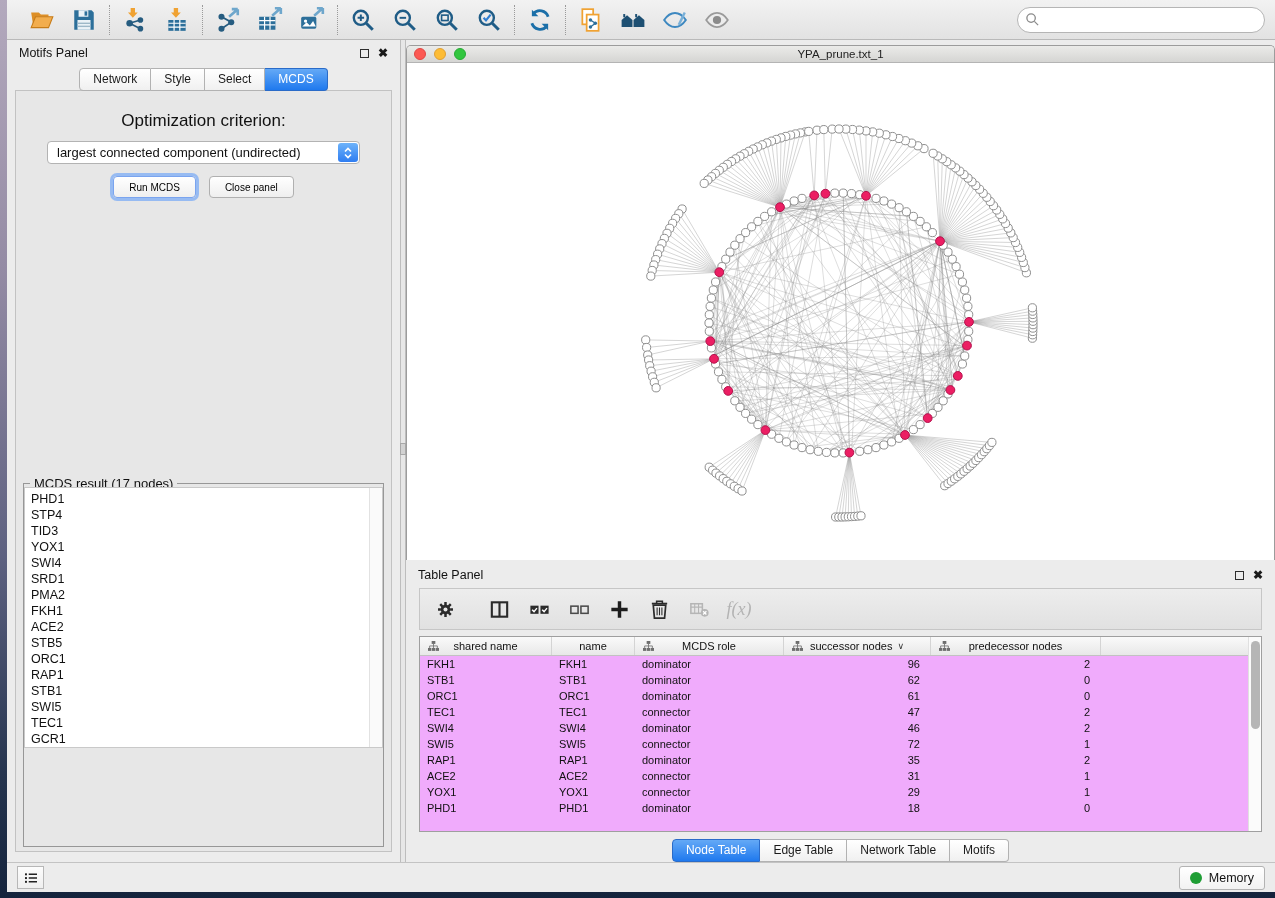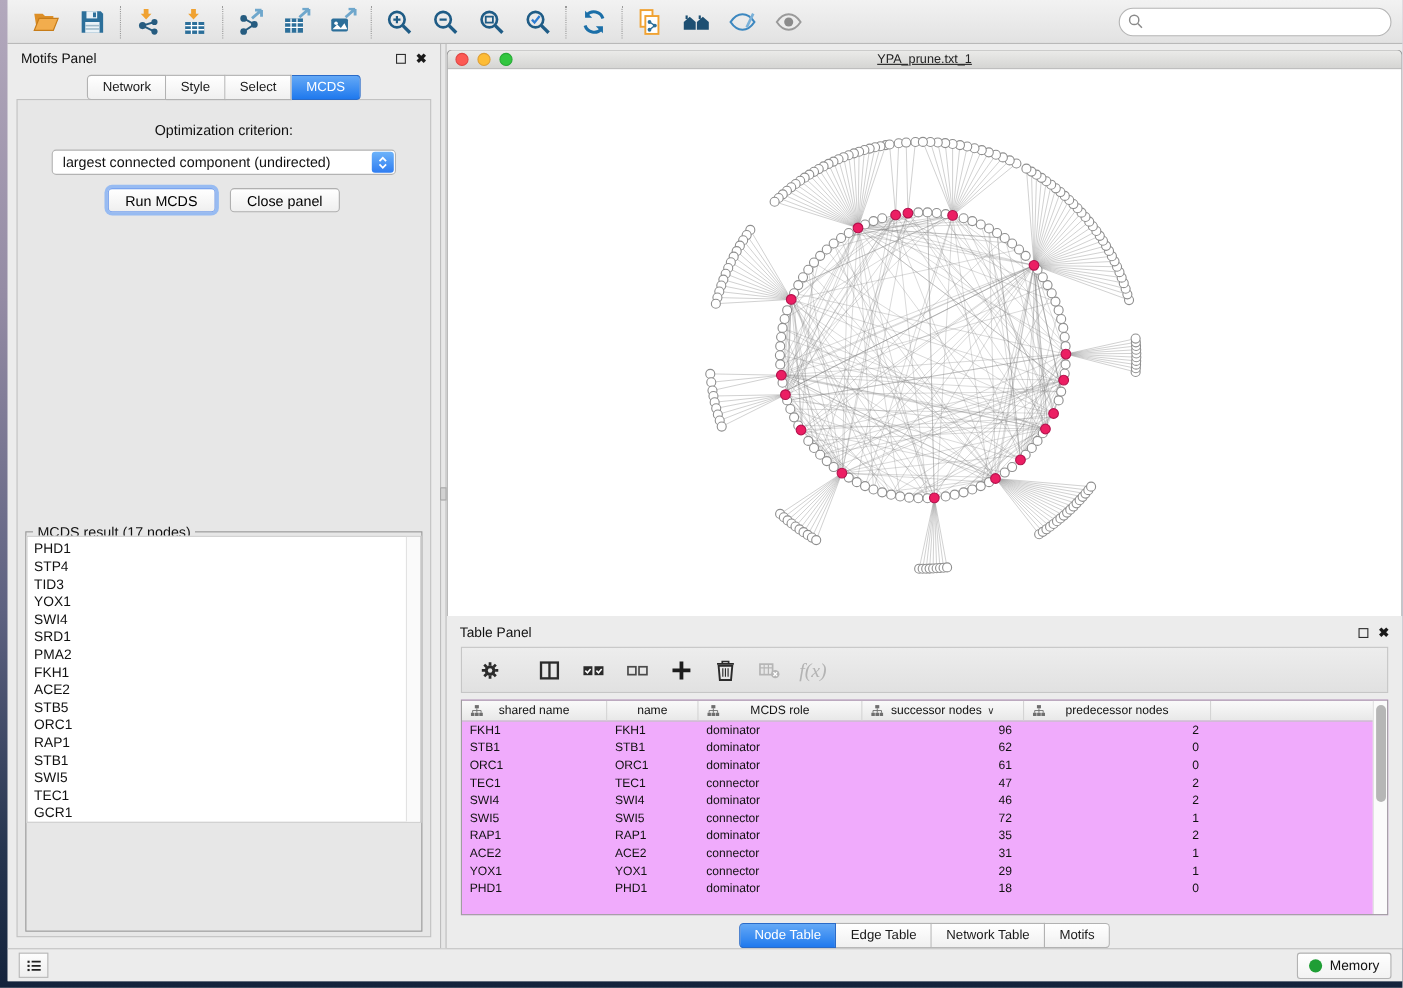--- a/index.html
+++ b/index.html
@@ -36,30 +36,30 @@
   .wbtn-close{ font-size:12px; font-weight:bold; color:#1a1a1a; cursor:default; line-height:1; }
   .seg{ display:flex; justify-content:center; }
   .seg-tab{ padding:3px 13px 4px; font-size:12px; background:linear-gradient(#ffffff,#f0f0f0);
             border:1px solid #b2b2b2; border-left:none; color:#1a1a1a; cursor:default; white-space:nowrap; }
   .seg-tab:first-child{ border-left:1px solid #b2b2b2; border-radius:4px 0 0 4px; }
   .seg-tab:last-child{ border-radius:0 4px 4px 0; }
   .seg-tab.active{ background:linear-gradient(#64a9f6,#1f79ee); border-color:#2a6bc8; color:#fff; }
   #cp-tabs{ margin-top:2px; position:relative; z-index:2; }
   #cp-content{ flex:1; margin:-1px 8px 10px 8px; background:#e7e7e7; border:1px solid #c2c2c2;
                display:flex; flex-direction:column; }
-  #opt-label{ text-align:center; font-size:13px; margin-top:20px; }
+  #opt-label{ text-align:center; font-size:17px; margin-top:20px; }
   #dropdown{ margin:10px auto 0; width:313px; height:23px; background:#fff; border:1px solid #b3b3b3;
              border-radius:4px; display:flex; align-items:center; font-size:13px; padding-left:9px;
              position:relative; cursor:default; }
   #dropdown .stepper{ position:absolute; right:1px; top:1px; width:20px; height:19px; border-radius:3px;
              background:linear-gradient(#6db3fa,#2f7df1); display:flex; flex-direction:column;
              align-items:center; justify-content:center; }
   .btn-row{ display:flex; justify-content:center; gap:13px; margin-top:12px; }
   .mac-btn{ height:22px; padding:0 15px; background:linear-gradient(#ffffff,#efefef);
-            border:1px solid #b0b0b0; border-radius:4px; font-size:13px; font-family:inherit; cursor:default; }
+            border:1px solid #b0b0b0; border-radius:4px; font-size:10px; font-family:inherit; cursor:default; }
   .mac-btn.focus{ box-shadow:0 0 0 3px rgba(86,152,252,.55); border-color:#7aa4ef; }
   .cp-spacer{ flex:1; }
   #mcds-fieldset{ height:371px; margin:0 7px 4px; border:1px solid #979797; padding:0; background:transparent; }
   #mcds-fieldset legend{ margin-left:6px; padding:0 4px; font-size:13px; }
   #mcds-list{ height:100%; margin-top:-4px; background:#fff; border:1px solid #c9c9c9; position:relative;
               overflow:hidden; padding:3px 0 0 6px; }
   .mcds-item{ font-size:12.5px; line-height:16px; }
   #mcds-scroll{ position:absolute; right:0; top:0; bottom:0; width:13px; background:#fafafa; border-left:1px solid #e2e2e2; }
 
   
@@ -70,21 +70,21 @@
   
   #right{ flex:1; display:flex; flex-direction:column; min-width:0; padding-top:5px; background:#ececec; }
   #net-window{ height:515px; flex:0 0 515px; border:1px solid #9c9c9c; border-bottom:none;
                border-radius:5px 5px 0 0; display:flex; flex-direction:column; overflow:hidden; }
   #net-titlebar{ height:17px; background:linear-gradient(#ebebe9,#d5d5d3); border-bottom:1px solid #b4b4b4;
                  display:flex; align-items:center; padding:0 7px; position:relative; }
   .tl{ width:12px; height:12px; border-radius:50%; margin-right:8px; }
   .tl-red{ background:#fc5953; border:1px solid #df4744; }
   .tl-yellow{ background:#fdbc35; border:1px solid #de9f34; }
   .tl-green{ background:#32c63f; border:1px solid #27aa35; }
-  #net-title{ position:absolute; left:0; right:0; text-align:center; font-size:11.5px; color:#222;text-decoration:underline; }
+  #net-title{ position:absolute; left:0; right:0; text-align:center; font-size:11.5px; color:#222; }
   #net-canvas{ flex:1; background:#fff; position:relative; }
   #graph-svg{ position:absolute; left:0; top:0; }
 
   
   #table-panel{ flex:1; display:flex; flex-direction:column; min-height:0; background:#ececec; }
   #tp-head{ height:24px; display:flex; align-items:center; padding:6px 12px 0; font-size:12.5px; }
   #tp-head .ph-title{ flex:1; }
   #tp-toolbar{ margin:4px 13px 0; height:42px; flex:0 0 42px; border:1px solid #c6c6c6;
                background:linear-gradient(#ededed,#e1e1e1); display:flex; align-items:center;
                gap:10px; padding:0 10px; }

